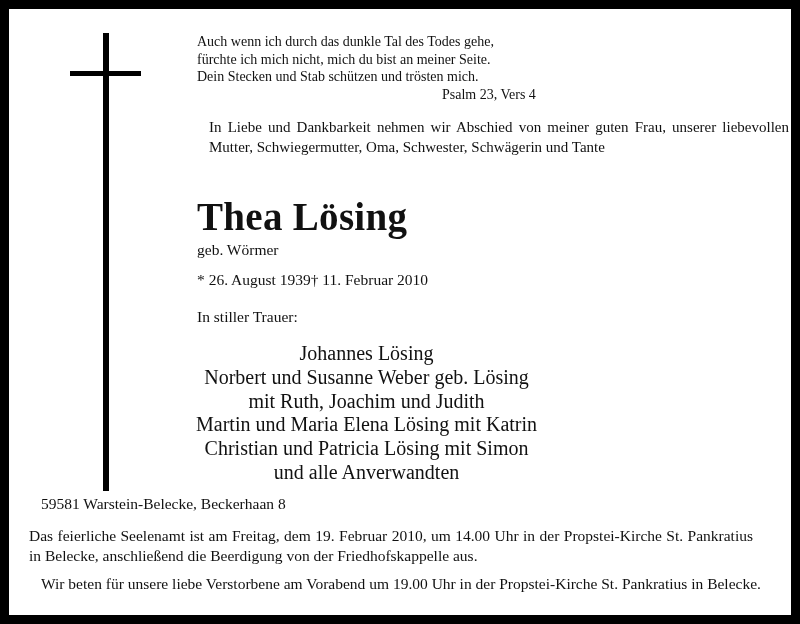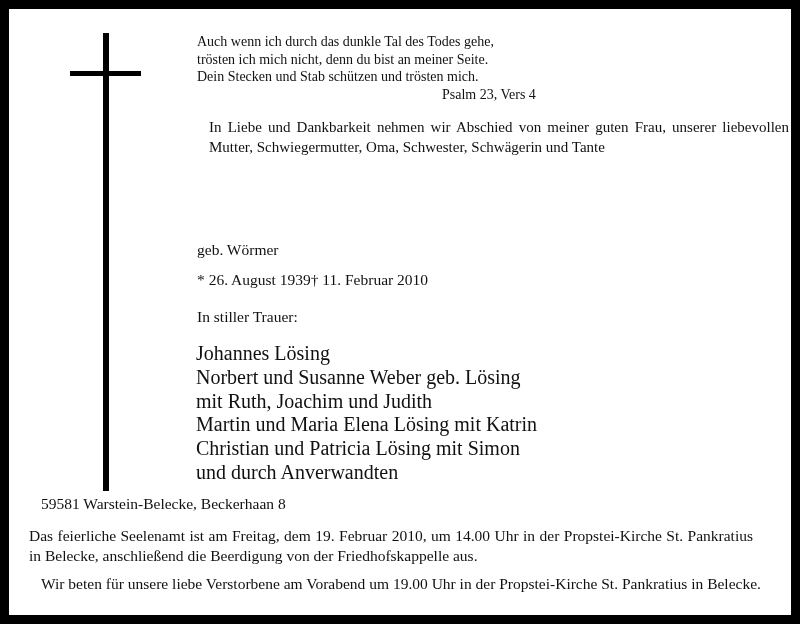--- a/index.html
+++ b/index.html
@@ -56,21 +56,21 @@
   }
   .dates .death { }
   .mourning {
     left: 188px; top: 298px;
     font-size: 15.5px; line-height: 20px;
   }
   .mourners {
     left: 187px; top: 333px;
     font-size: 20px; line-height: 23.8px;
   }
-  .mourners div { white-space: nowrap; }
+  .mourners div { white-space: nowrap; text-align: center; }
   .address {
     left: 32px; top: 485px;
     font-size: 15.5px; line-height: 20px; text-align: center;
   }
   .service {
     left: 20px; top: 517px;
     width: 724px; white-space: normal;
     font-size: 15.5px; line-height: 20px;
     text-align: justify; text-align-last: left;
   }
@@ -86,41 +86,42 @@
 
 <div class="page">
 
   <div>
     <div class="cross-v"></div>
     <div class="cross-h"></div>
   </div>
 
   <div class="abs psalm">
     <div>Auch wenn ich durch das dunkle Tal des Todes gehe,</div>
-    <div>trösten ich mich nicht, denn du bist an meiner Seite.</div>
+    <div>fürchte ich mich nicht, mich du bist an meiner Seite.</div>
     <div>Dein Stecken und Stab schützen und trösten mich.</div>
     <span class="ref">Psalm 23, Vers 4</span>
   </div>
 
   <div class="abs intro">In Liebe und Dankbarkeit nehmen wir Abschied von meiner guten Frau, unserer liebevollen Mutter, Schwiegermutter, Oma, Schwester, Schwägerin und Tante</div>
 
+  <div class="abs name">Thea Lösing</div>
   <div class="abs maiden">geb. Wörmer</div>
 
   <div class="abs dates">
     <span>* 26. August 1939</span><span class="death">† 11. Februar 2010</span>
   </div>
 
   <div class="abs mourning">In stiller Trauer:</div>
 
   <div class="abs mourners">
     <div>Johannes Lösing</div>
     <div>Norbert und Susanne Weber geb. Lösing</div>
     <div>mit Ruth, Joachim und Judith</div>
     <div>Martin und Maria Elena Lösing mit Katrin</div>
     <div>Christian und Patricia Lösing mit Simon</div>
-    <div>und durch Anverwandten</div>
+    <div>und alle Anverwandten</div>
   </div>
 
   <div class="abs address">59581 Warstein-Belecke, Beckerhaan 8</div>
   <div class="abs service">Das feierliche Seelenamt ist am Freitag, dem 19. Februar 2010, um 14.00 Uhr in der Propstei-Kirche St. Pankratius in Belecke, anschließend die Beerdigung von der Friedhofskappelle aus.</div>
   <div class="abs prayer">Wir beten für unsere liebe Verstorbene am Vorabend um 19.00 Uhr in der Propstei-Kirche St. Pankratius in Belecke.</div>
 
 </div>
 
 </body></html>

